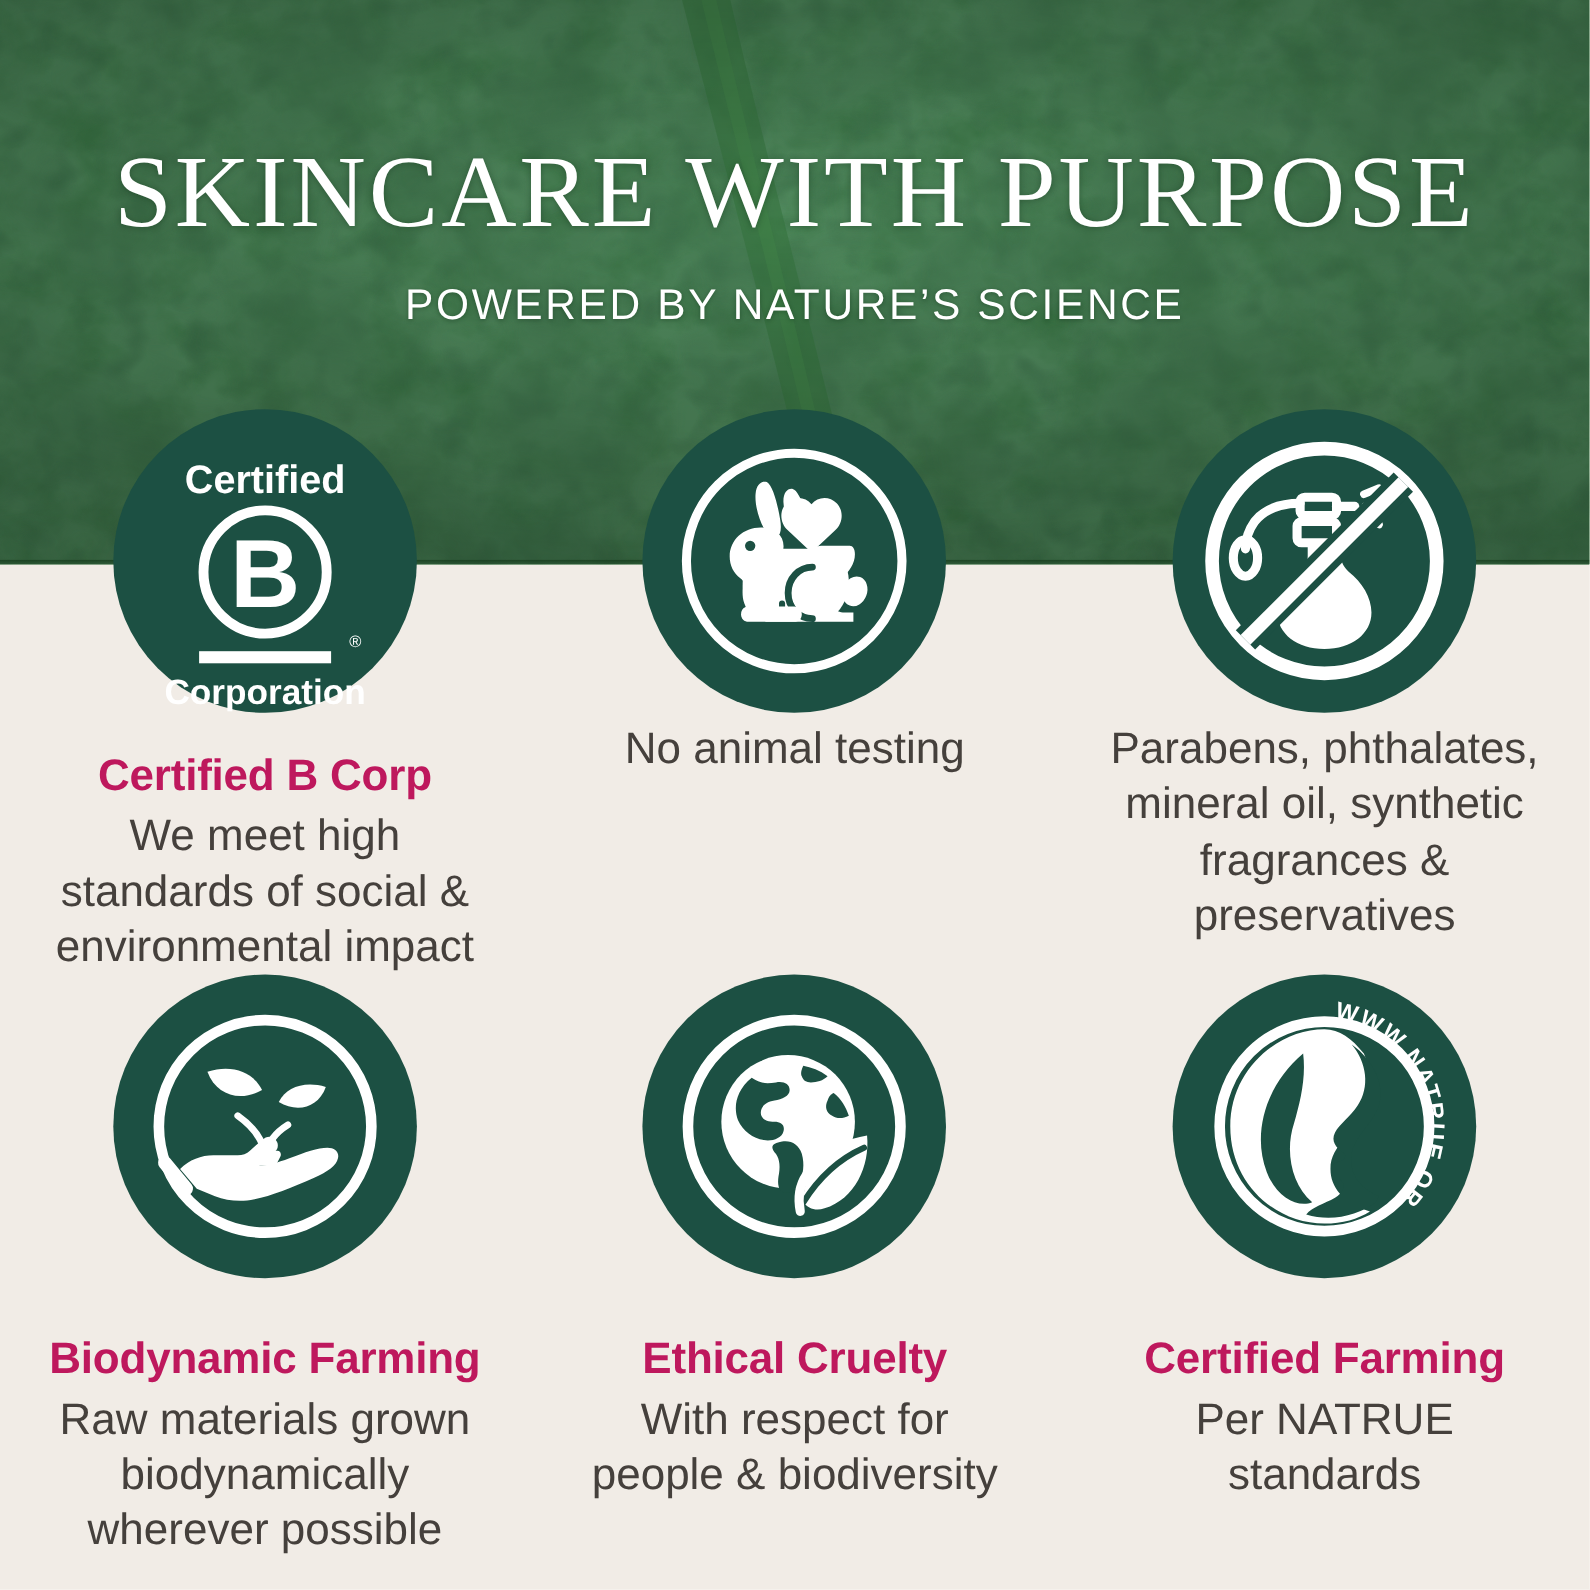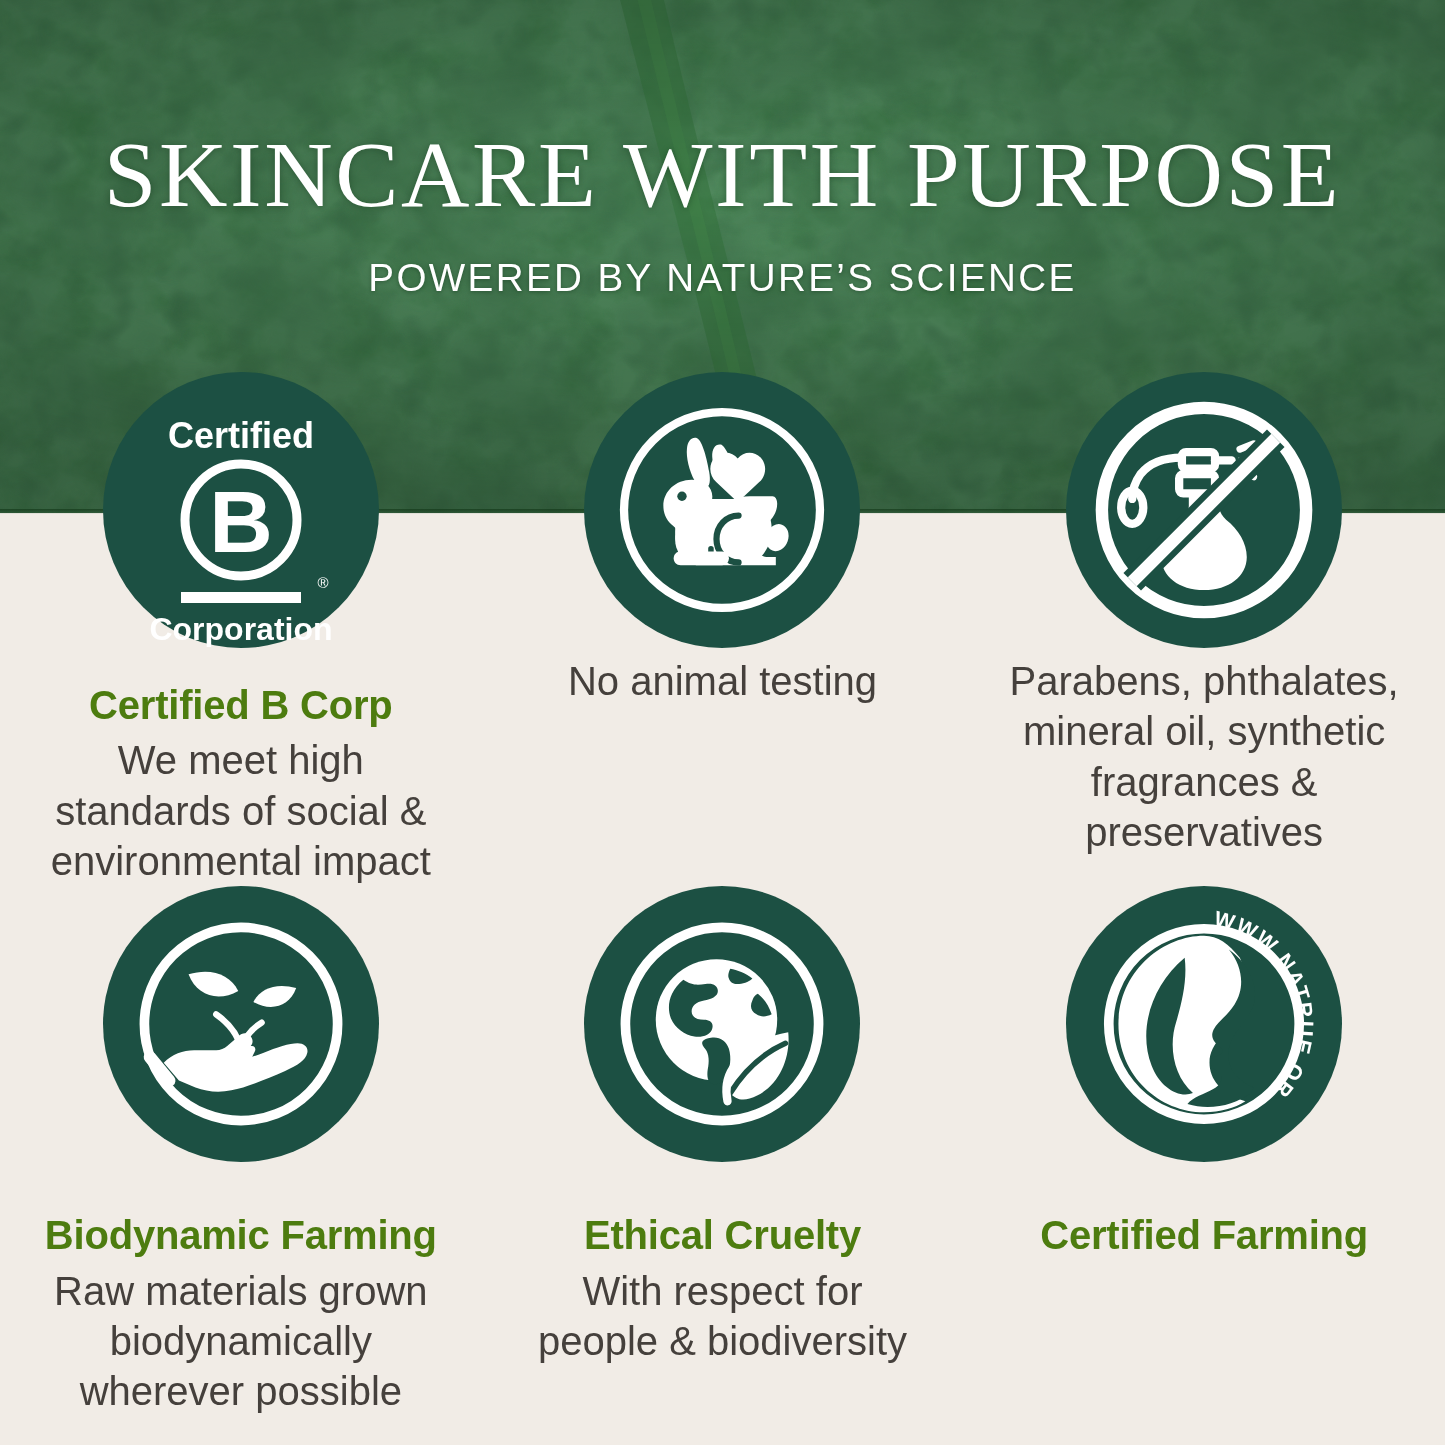--- a/index.html
+++ b/index.html
@@ -75,21 +75,21 @@
     background:#1C5043;
     display:flex;align-items:center;justify-content:center;
     flex:none;
     position:relative;
   }
   .badge svg{display:block;}
   .cell-title{
     margin:36px 0 0 0;
     font-size:40px;
     font-weight:700;
-    color:#4d7c0f;
+    color:#be185d;
     line-height:1.08;
     letter-spacing:-.2px;
     text-align:center;
   }
   .cell-desc{
     margin:8px 0 0 0;
     font-size:40px;
     font-weight:400;
     color:#45403C;
     line-height:1.26;
@@ -290,16 +290,17 @@
                    C 114 140 112 144 107 147 C 100 151 92 153 88 158
                    C 104 163 122 159 134 150 L 136 146 C 122 140 116 130 118 118
                    C 120 106 132 98 136 86 C 140 72 132 56 118 46 Z" fill="#1C5043"></path>
 
           <text fill="#ffffff" font-family="Liberation Sans, sans-serif" font-size="15.5" font-weight="700" letter-spacing="1.4">
             <textPath href="#natruearc" startOffset="4%">WWW.NATRUE.ORG</textPath>
           </text>
         </svg>
       </div>
       <div class="cell-title">Certified Farming</div>
+      <div class="cell-desc">Per NATRUE standards</div>
     </div>
 
   </div>
 </div>
 
 </body></html>

